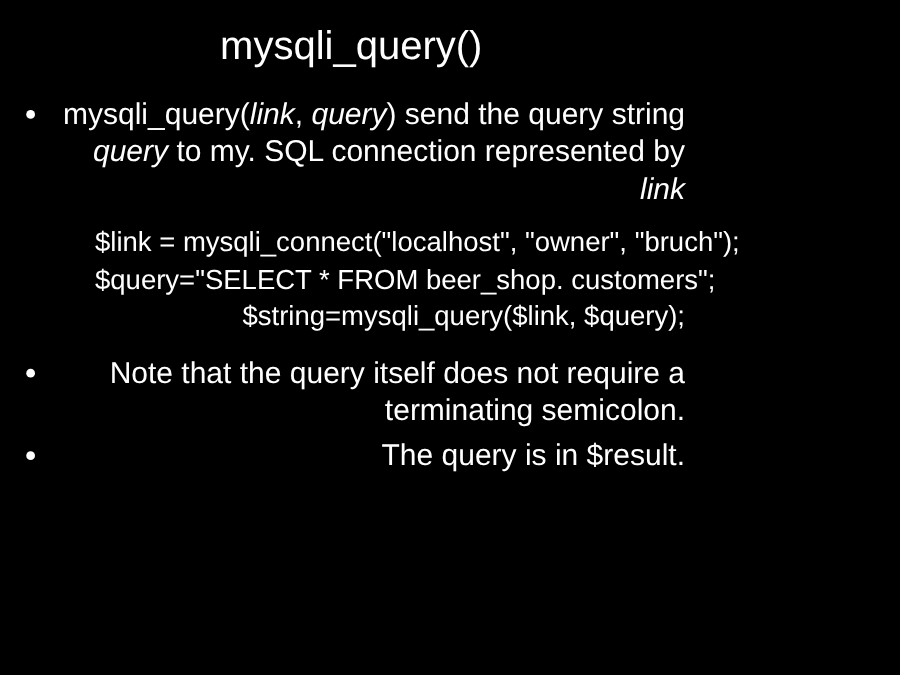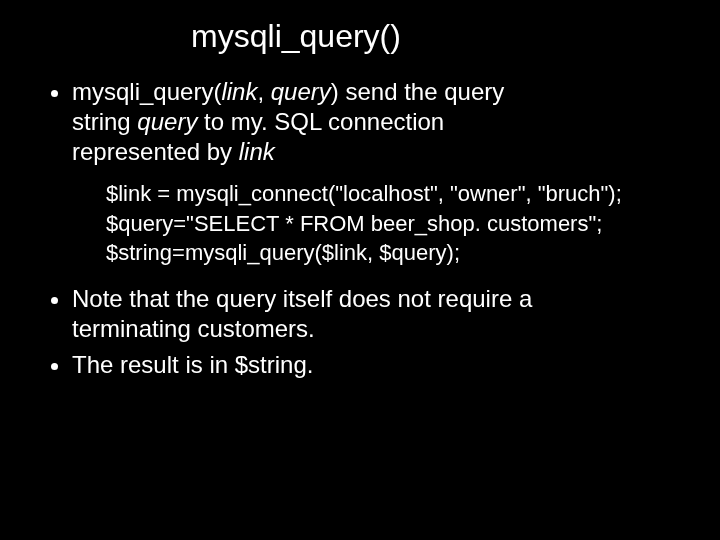--- a/index.html
+++ b/index.html
@@ -9,37 +9,38 @@
     height: 540px;
     background: #000000;
     color: #ffffff;
     font-family: Arial, Helvetica, sans-serif;
     overflow: hidden;
   }
   .slide {
     box-sizing: border-box;
     width: 578px;
     height: 540px;
-    padding: 18px 30px 30px 44px;
+    padding: 18px 30px 30px 14px;
   }
   .title {
     text-align: center;
     font-size: 32px;
     font-weight: normal;
     margin: 0 0 22px 0;
   }
   ul.top {
     list-style: disc;
     margin: 0;
     padding-left: 28px;
   }
   ul.top > li {
     font-size: 24px;
     line-height: 1.25;
     margin-bottom: 6px;
+    text-align: right;
   }
   .code {
     margin: 12px 0 16px 34px;
     font-size: 22px;
     line-height: 1.35;
   }
   .code div {
     white-space: nowrap;
   }
   .ital { font-style: italic; }
@@ -53,16 +54,16 @@
   <ul class="top">
     <li>
       <span>mysqli_query(</span><span class="ital">link</span><span>, </span><span class="ital">query</span><span>) send the query string </span><span class="ital">query</span><span> to my. SQL connection represented by </span><span class="ital">link</span>
 
       <div class="code">
         <div>$link = mysqli_connect("localhost", "owner", "bruch");</div>
         <div>$query="SELECT * FROM beer_shop. customers";</div>
         <div>$string=mysqli_query($link, $query);</div>
       </div>
     </li>
-    <li>Note that the query itself does not require a terminating customers.</li>
-    <li>The result is in $string.</li>
+    <li>Note that the query itself does not require a terminating semicolon.</li>
+    <li>The query is in $result.</li>
   </ul>
 </div>
 
 </body></html>

